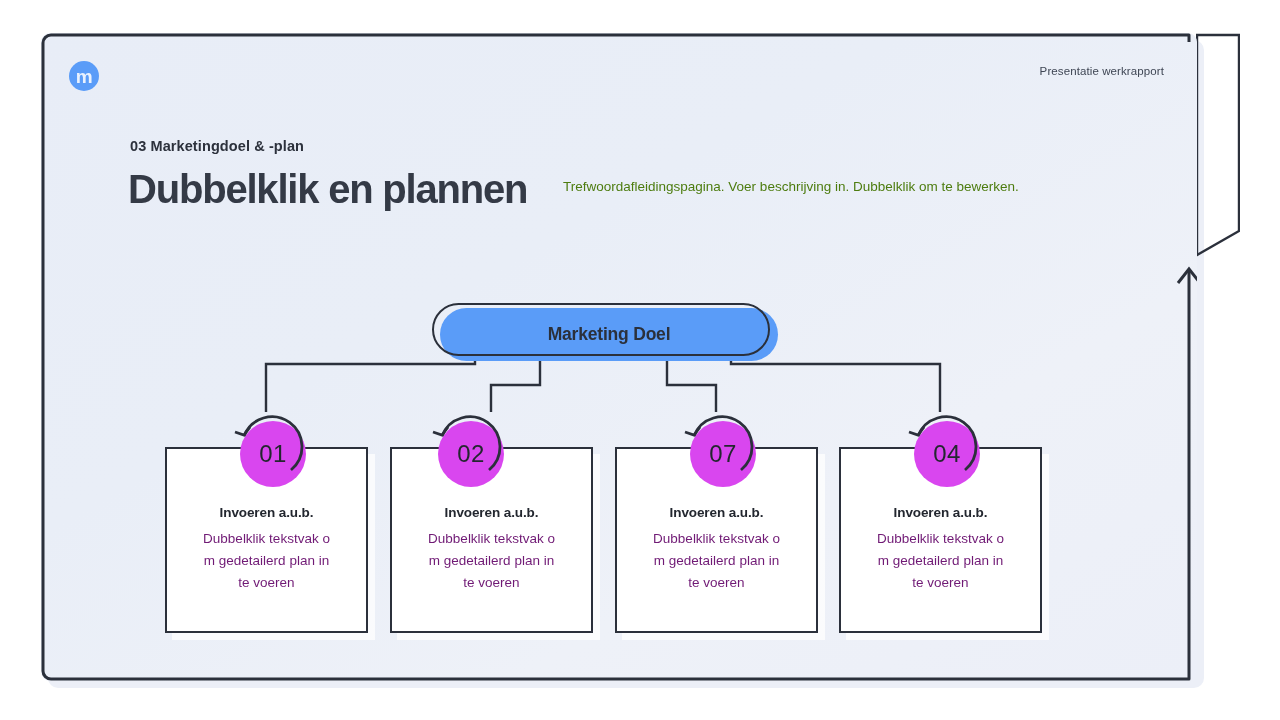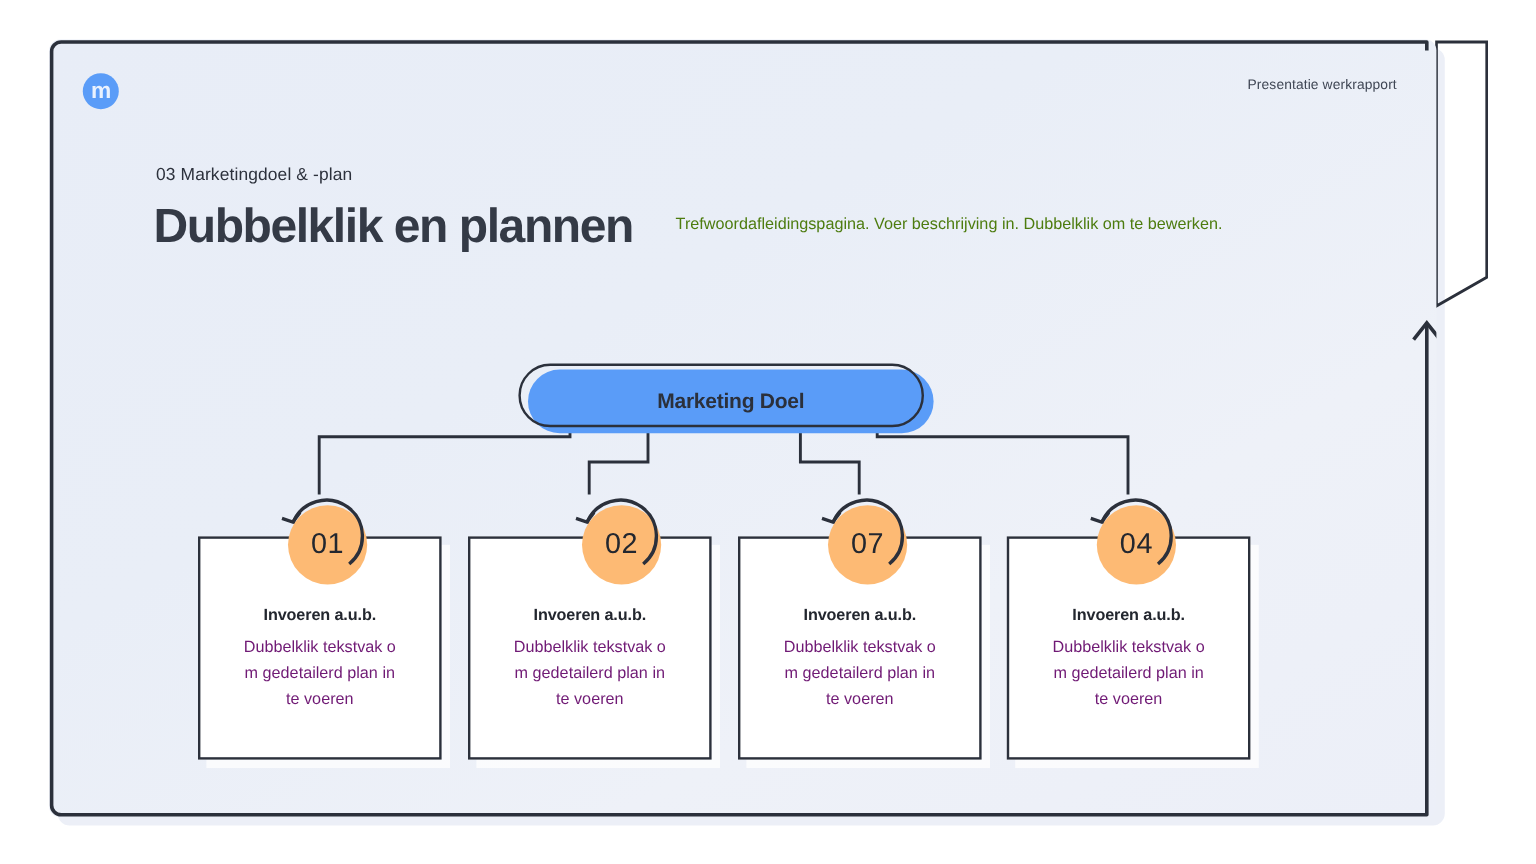--- a/index.html
+++ b/index.html
@@ -86,21 +86,21 @@
     color: #3f4654;
     letter-spacing: .1px;
     white-space: nowrap;
   }
 
   .eyebrow {
     position: absolute;
     left: 130px;
     top: 138px;
     font-size: 14.5px;
-    font-weight: 400;
+    font-weight: 700;
     color: #2c313c;
     letter-spacing: .1px;
     white-space: nowrap;
   }
 
   .headline {
     position: absolute;
     left: 128px;
     top: 167px;
     font-size: 40px;
@@ -209,21 +209,21 @@
     top: 414px;
     width: 72px;
     height: 72px;
     z-index: 5;
   }
   .badge-circle {
     position: absolute;
     left: 8px; top: 7px;
     width: 66px; height: 66px;
     border-radius: 50%;
-    background: #fdba74;
+    background: #d946ef;
     display: flex;
     align-items: center;
     justify-content: center;
   }
   .badge-num {
     font-size: 24px;
     font-weight: 400;
     color: #23272f;
     letter-spacing: .5px;
   }
@@ -331,21 +331,21 @@
   <div class="badge" style="left:232px">
     <div class="badge-circle">
       <span class="badge-num">01</span>
     </div>
     <svg class="badge-arc" viewBox="0 0 76 76">
       <path d="M 12 22 A 30 30 0 1 1 59 56" fill="none" stroke="#2b303b" stroke-width="2.8" stroke-linecap="butt"></path>
       <path d="M 3 18 L 12 21 L 18 13" fill="none" stroke="#2b303b" stroke-width="2.8" stroke-linejoin="miter" stroke-linecap="butt"></path>
     </svg>
   </div>
 
-  <div class="badge" style="left:477px">
+  <div class="badge" style="left:430px">
     <div class="badge-circle">
       <span class="badge-num">02</span>
     </div>
     <svg class="badge-arc" viewBox="0 0 76 76">
       <path d="M 12 22 A 30 30 0 1 1 59 56" fill="none" stroke="#2b303b" stroke-width="2.8" stroke-linecap="butt"></path>
       <path d="M 3 18 L 12 21 L 18 13" fill="none" stroke="#2b303b" stroke-width="2.8" stroke-linejoin="miter" stroke-linecap="butt"></path>
     </svg>
   </div>
 
   <div class="badge" style="left:682px">

